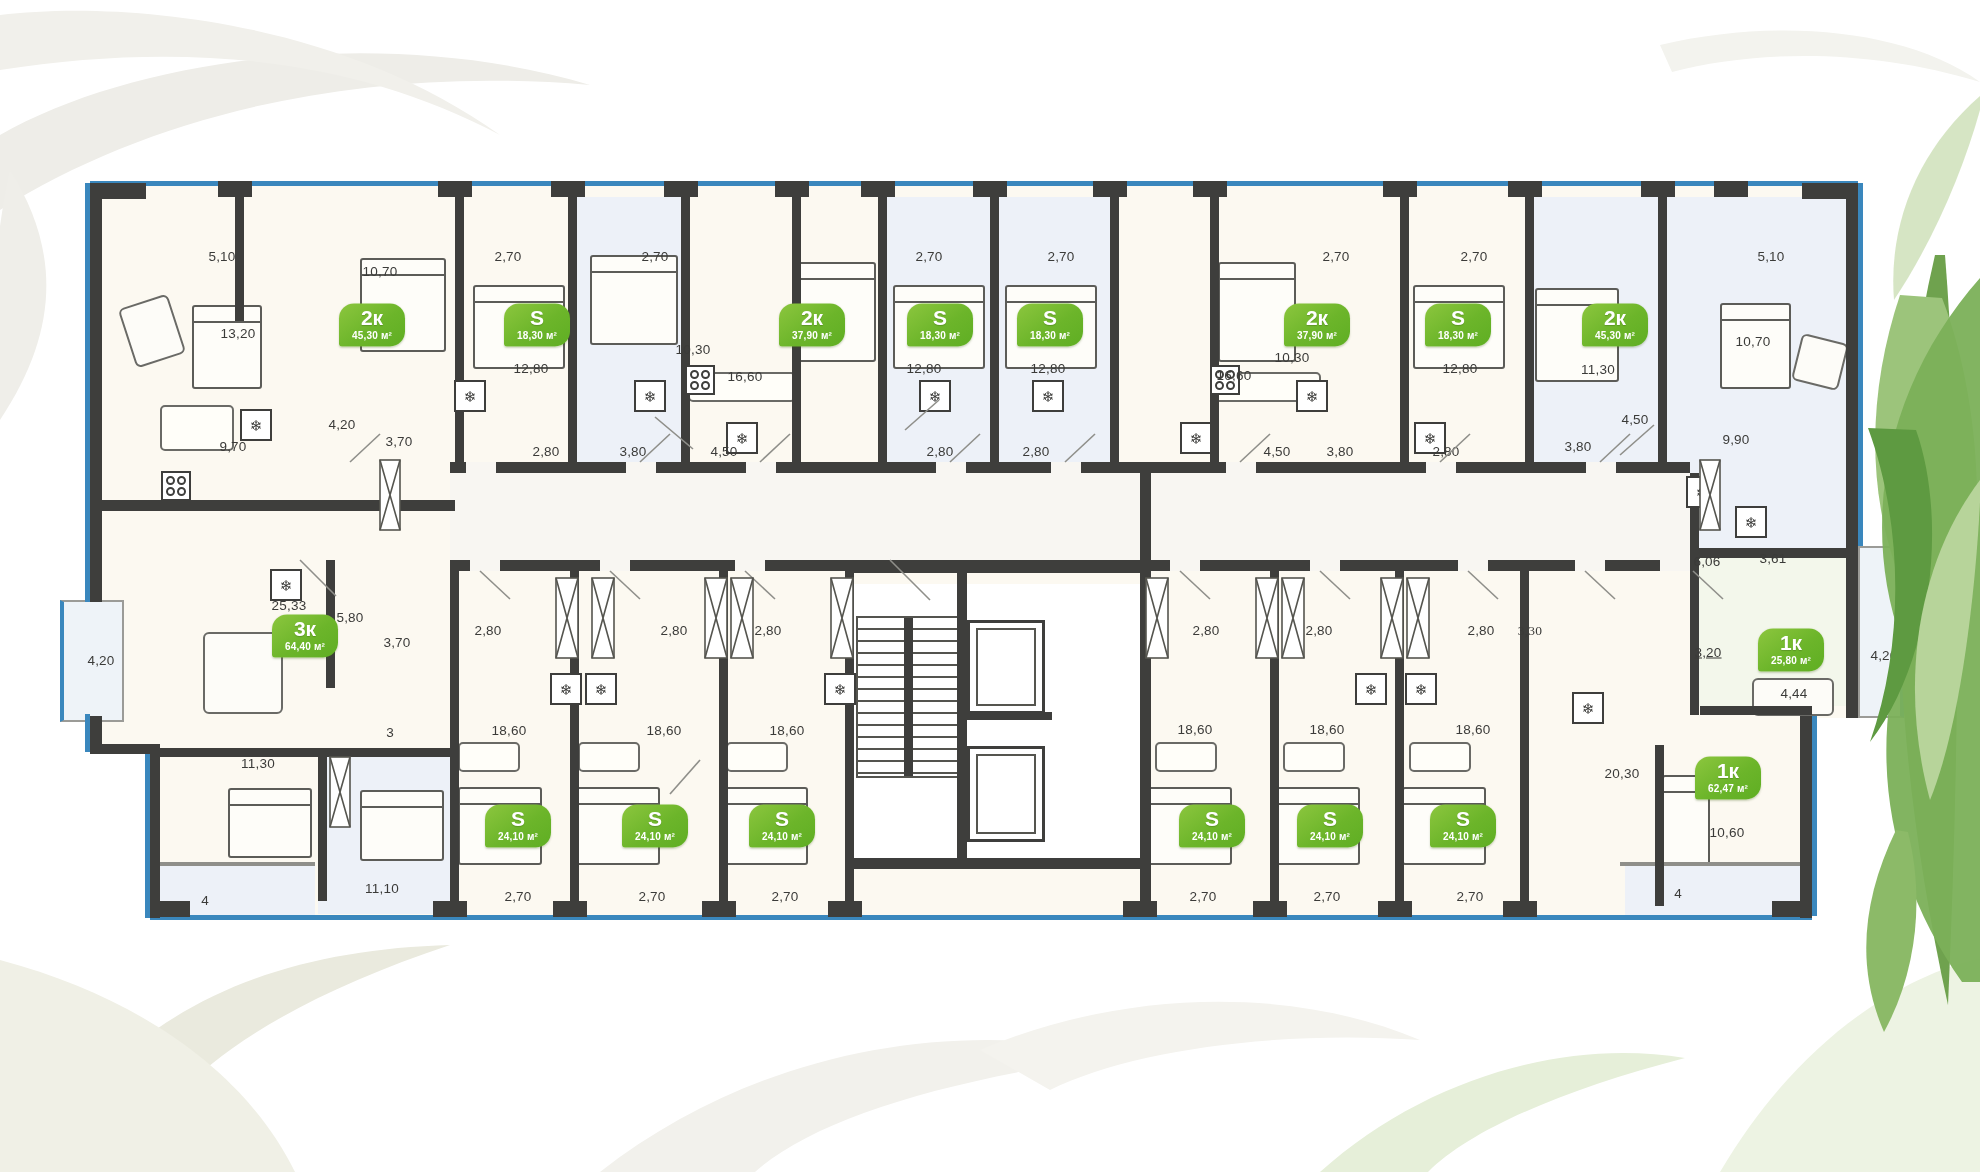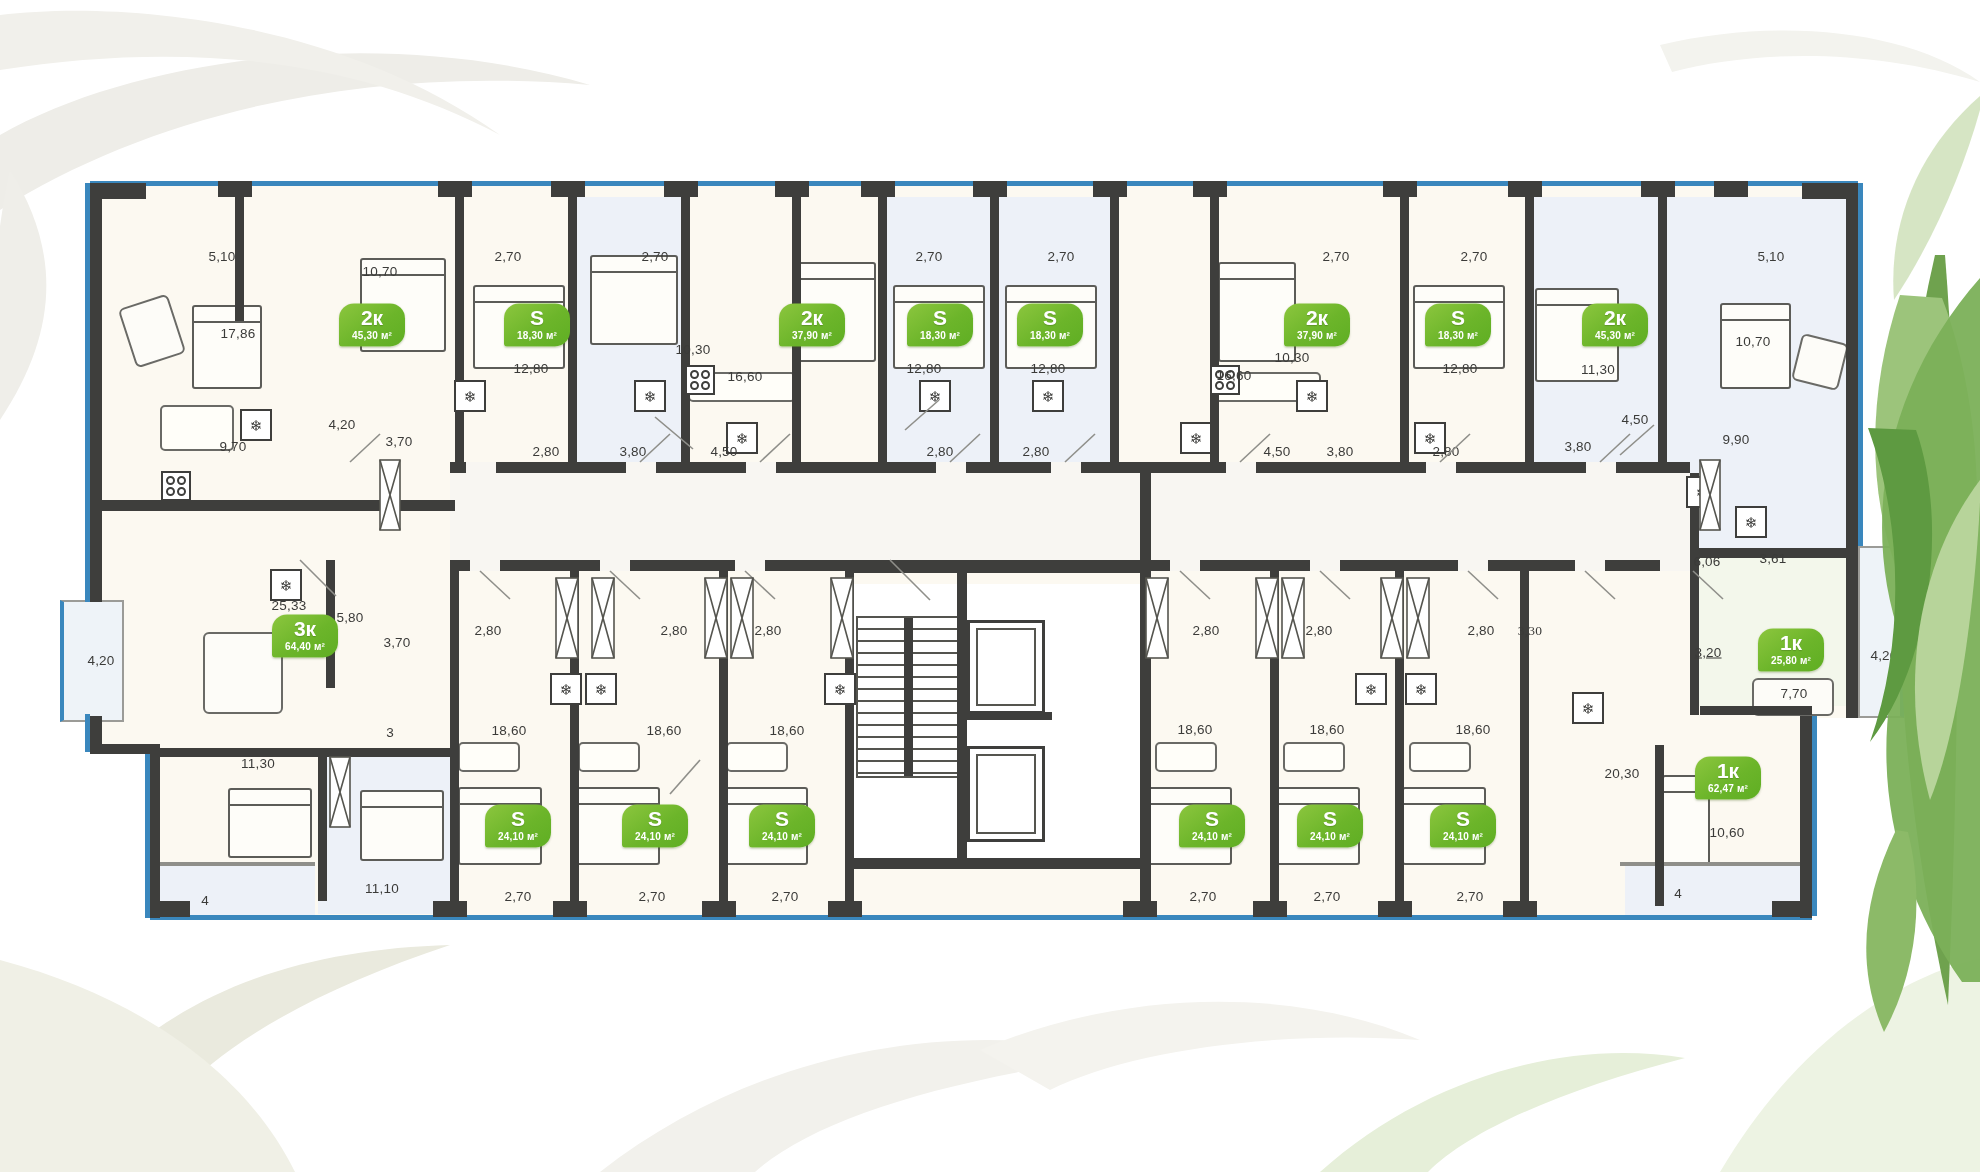--- a/index.html
+++ b/index.html
@@ -330,21 +330,21 @@
       <span class="dim" style="left: 222px; top: 256px;">5,10</span>
       <span class="dim" style="left: 380px; top: 271px;">10,70</span>
       <span class="dim" style="left: 508px; top: 256px;">2,70</span>
       <span class="dim" style="left: 655px; top: 256px;">2,70</span>
       <span class="dim" style="left: 929px; top: 256px;">2,70</span>
       <span class="dim" style="left: 1061px; top: 256px;">2,70</span>
       <span class="dim" style="left: 1336px; top: 256px;">2,70</span>
       <span class="dim" style="left: 1474px; top: 256px;">2,70</span>
       <span class="dim" style="left: 1771px; top: 256px;">5,10</span>
       <span class="dim" style="left: 1753px; top: 341px;">10,70</span>
-      <span class="dim" style="left: 238px; top: 333px;">17,86</span>
+      <span class="dim" style="left: 238px; top: 333px;">13,20</span>
       <span class="dim" style="left: 693px; top: 349px;">10,30</span>
       <span class="dim" style="left: 1292px; top: 357px;">10,30</span>
       <span class="dim" style="left: 1598px; top: 369px;">11,30</span>
       <span class="dim" style="left: 531px; top: 368px;">12,80</span>
       <span class="dim" style="left: 924px; top: 368px;">12,80</span>
       <span class="dim" style="left: 1048px; top: 368px;">12,80</span>
       <span class="dim" style="left: 1460px; top: 368px;">12,80</span>
       <span class="dim" style="left: 745px; top: 376px;">16,60</span>
       <span class="dim" style="left: 1234px; top: 375px;">16,60</span>
       <span class="dim" style="left: 233px; top: 446px;">9,70</span>
@@ -386,21 +386,21 @@
       <span class="dim" style="left: 1327px; top: 729px;">18,60</span>
       <span class="dim" style="left: 1473px; top: 729px;">18,60</span>
       <span class="dim" style="left: 518px; top: 896px;">2,70</span>
       <span class="dim" style="left: 652px; top: 896px;">2,70</span>
       <span class="dim" style="left: 785px; top: 896px;">2,70</span>
       <span class="dim" style="left: 1203px; top: 896px;">2,70</span>
       <span class="dim" style="left: 1327px; top: 896px;">2,70</span>
       <span class="dim" style="left: 1470px; top: 896px;">2,70</span>
       <span class="dim" style="left: 1622px; top: 773px;">20,30</span>
       <span class="dim" style="left: 1727px; top: 832px;">10,60</span>
-      <span class="dim" style="left: 1794px; top: 693px;">7,70</span>
+      <span class="dim" style="left: 1794px; top: 693px;">4,44</span>
       <span class="dim" style="left: 1884px; top: 655px;">4,20</span>
       <span class="dim" style="left: 1678px; top: 893px;">4</span>
       <span class="fridge" style="left: 256px; top: 425px;">❄</span>
       <span class="fridge" style="left: 470px; top: 396px;">❄</span>
       <span class="fridge" style="left: 650px; top: 396px;">❄</span>
       <span class="fridge" style="left: 742px; top: 438px;">❄</span>
       <span class="fridge" style="left: 935px; top: 396px;">❄</span>
       <span class="fridge" style="left: 1048px; top: 396px;">❄</span>
       <span class="fridge" style="left: 1196px; top: 438px;">❄</span>
       <span class="fridge" style="left: 1312px; top: 396px;">❄</span>

